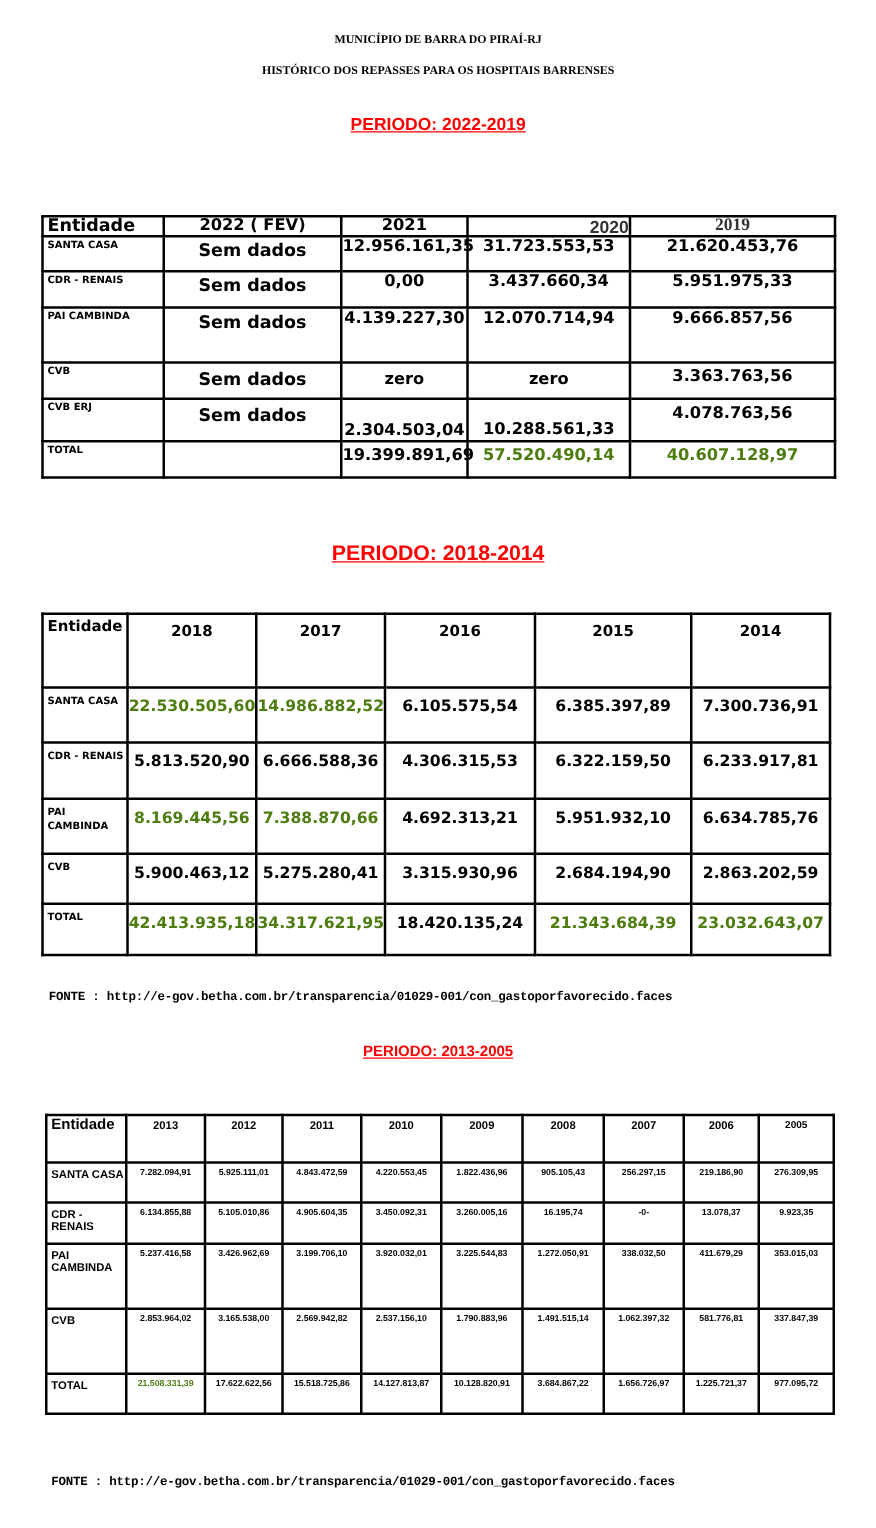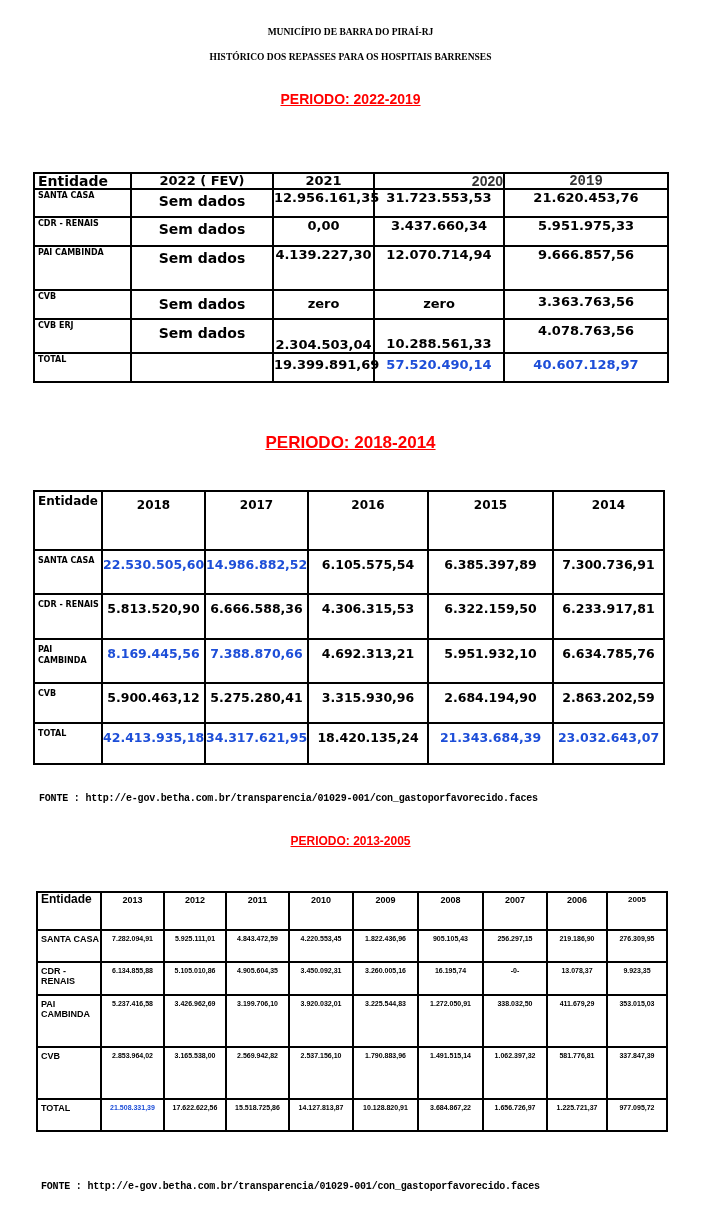--- a/index.html
+++ b/index.html
@@ -1,21 +1,21 @@
 <!DOCTYPE html>
 <html><head>
 <meta charset="utf-8">
 <style>
   html, body { margin:0; padding:0; background:#ffffff; }
   body { width:701px; height:1222px; position:relative; overflow:hidden; font-family:"Liberation Sans", sans-serif; color:#000; }
   .hdr { position:absolute; left:0; width:701px; text-align:center; font-family:"Liberation Serif", serif; font-weight:bold; font-size:9.5px; }
   .period { position:absolute; left:0; width:701px; text-align:center; color:#ff0000; font-weight:bold; text-decoration:underline; font-family:"Liberation Sans", sans-serif; }
   table { position:absolute; border-collapse:collapse; table-layout:fixed; }
   td { border:2px solid #000; vertical-align:top; padding:0; font-weight:bold; }
-  .red { color:#1d4ed8; }
+  .red { color:#4d7c0f; }
   .t1 { left:33px; top:172px; width:634px; font-family:"DejaVu Sans", sans-serif; }
   .t1 td { font-size:13px; text-align:center; }
   .t1 td.ent { font-size:8px; text-align:left; padding-left:3px; padding-top:1px; }
   .t1 .hrow td { font-size:13px; height:14px; line-height:14px; }
   .t1 .hrow td.ent { font-size:14px; padding-top:0; }
   .t1 .gray { color:#333; }
   .t2 { left:33px; top:490px; width:630px; font-family:"DejaVu Sans", sans-serif; }
   .t2 td { font-size:12.5px; text-align:center; padding-top:6px; }
   .t2 td.ent { font-size:8px; text-align:left; padding-left:3px; padding-top:4px; line-height:11px; }
   .t2 .hrow td { font-size:12px; }
@@ -41,21 +41,21 @@
       <col style="width:101px">
       <col style="width:130px">
       <col style="width:164px">
     </colgroup>
   <tbody>
       <tr class="hrow">
     <td class="ent">Entidade</td>
     <td>2022 ( FEV)</td>
     <td>2021</td>
     <td class="gray" style="font-family:'Liberation Sans',sans-serif;font-size:14px;text-align:right;">2020</td>
-    <td class="gray" style="font-family:Liberation Mono, monospace;font-size:14px;">2019</td>
+    <td class="gray" style="font-family:Liberation Serif, serif;font-size:14px;">2019</td>
   </tr>
   <tr style="height:28px">
     <td class="ent">SANTA CASA</td>
     <td style="font-size:14px;padding-top:3px">Sem dados</td>
     <td>12.956.161,35</td>
     <td>31.723.553,53</td>
     <td>21.620.453,76</td>
   </tr>
   <tr style="height:29px">
     <td class="ent">CDR - RENAIS</td>

